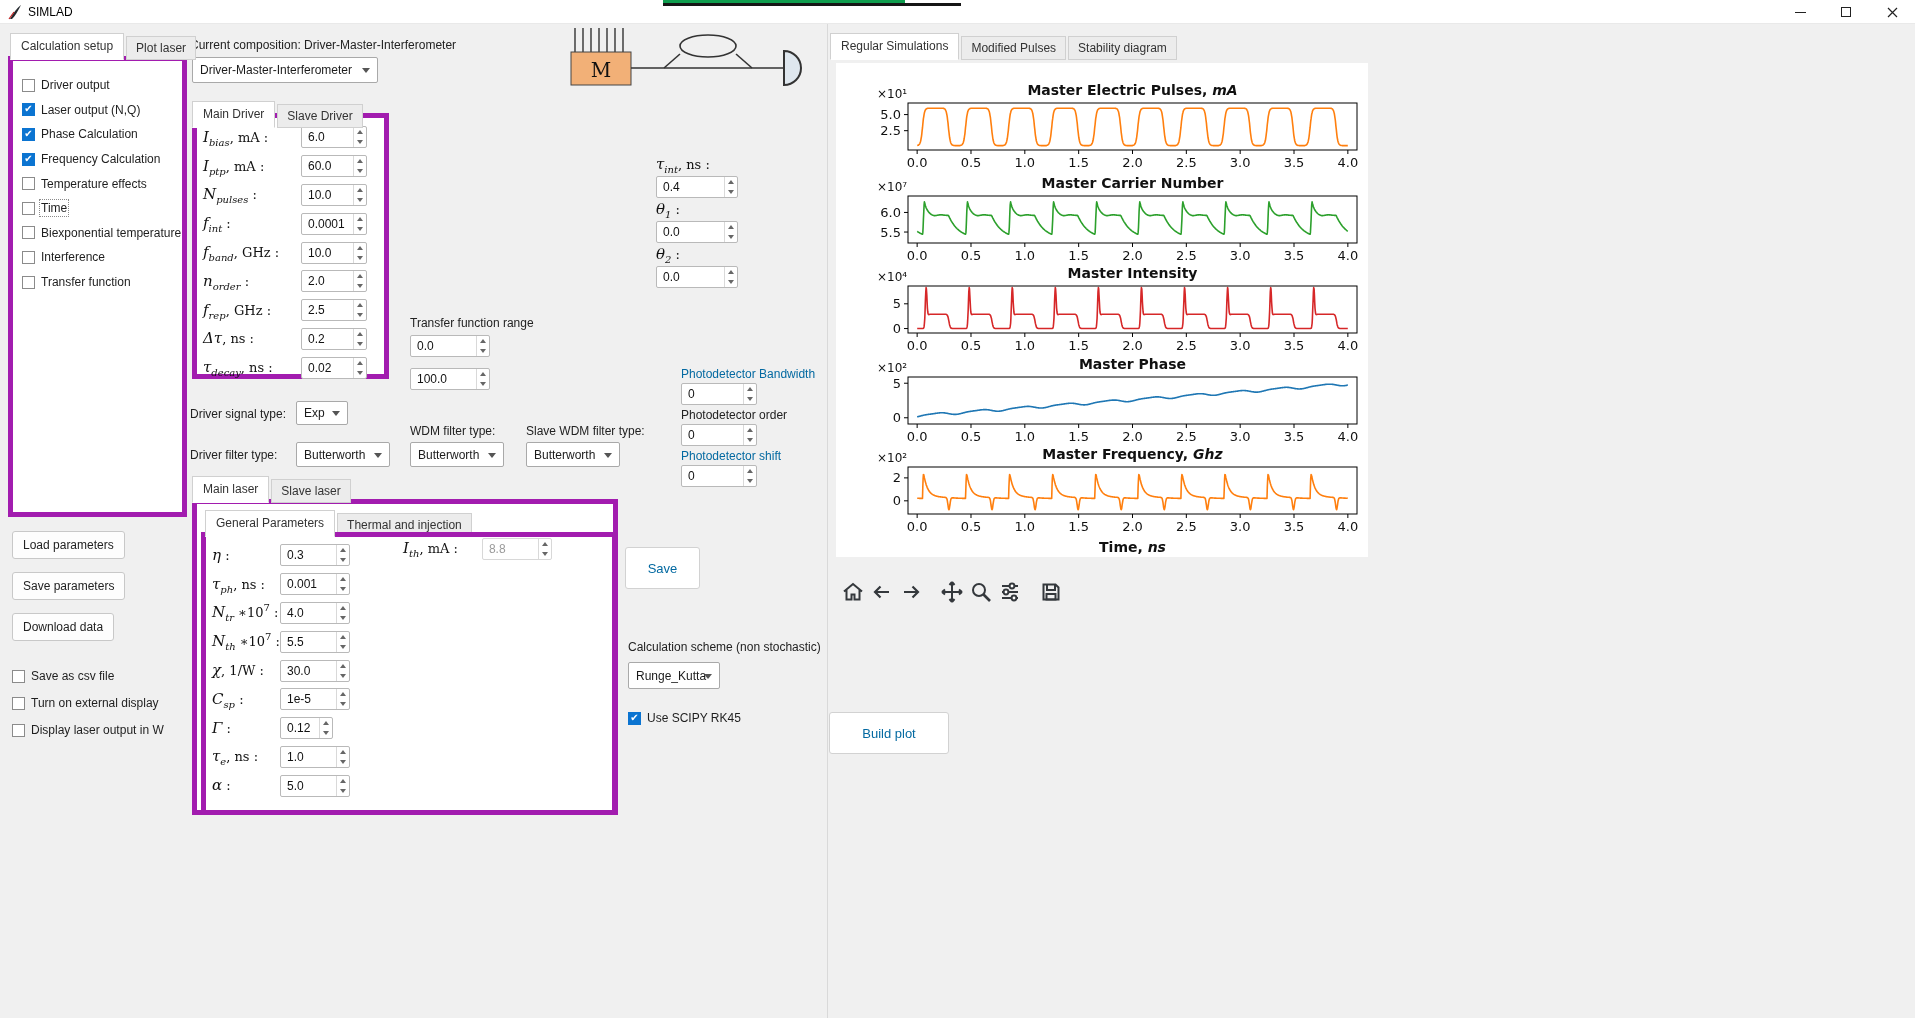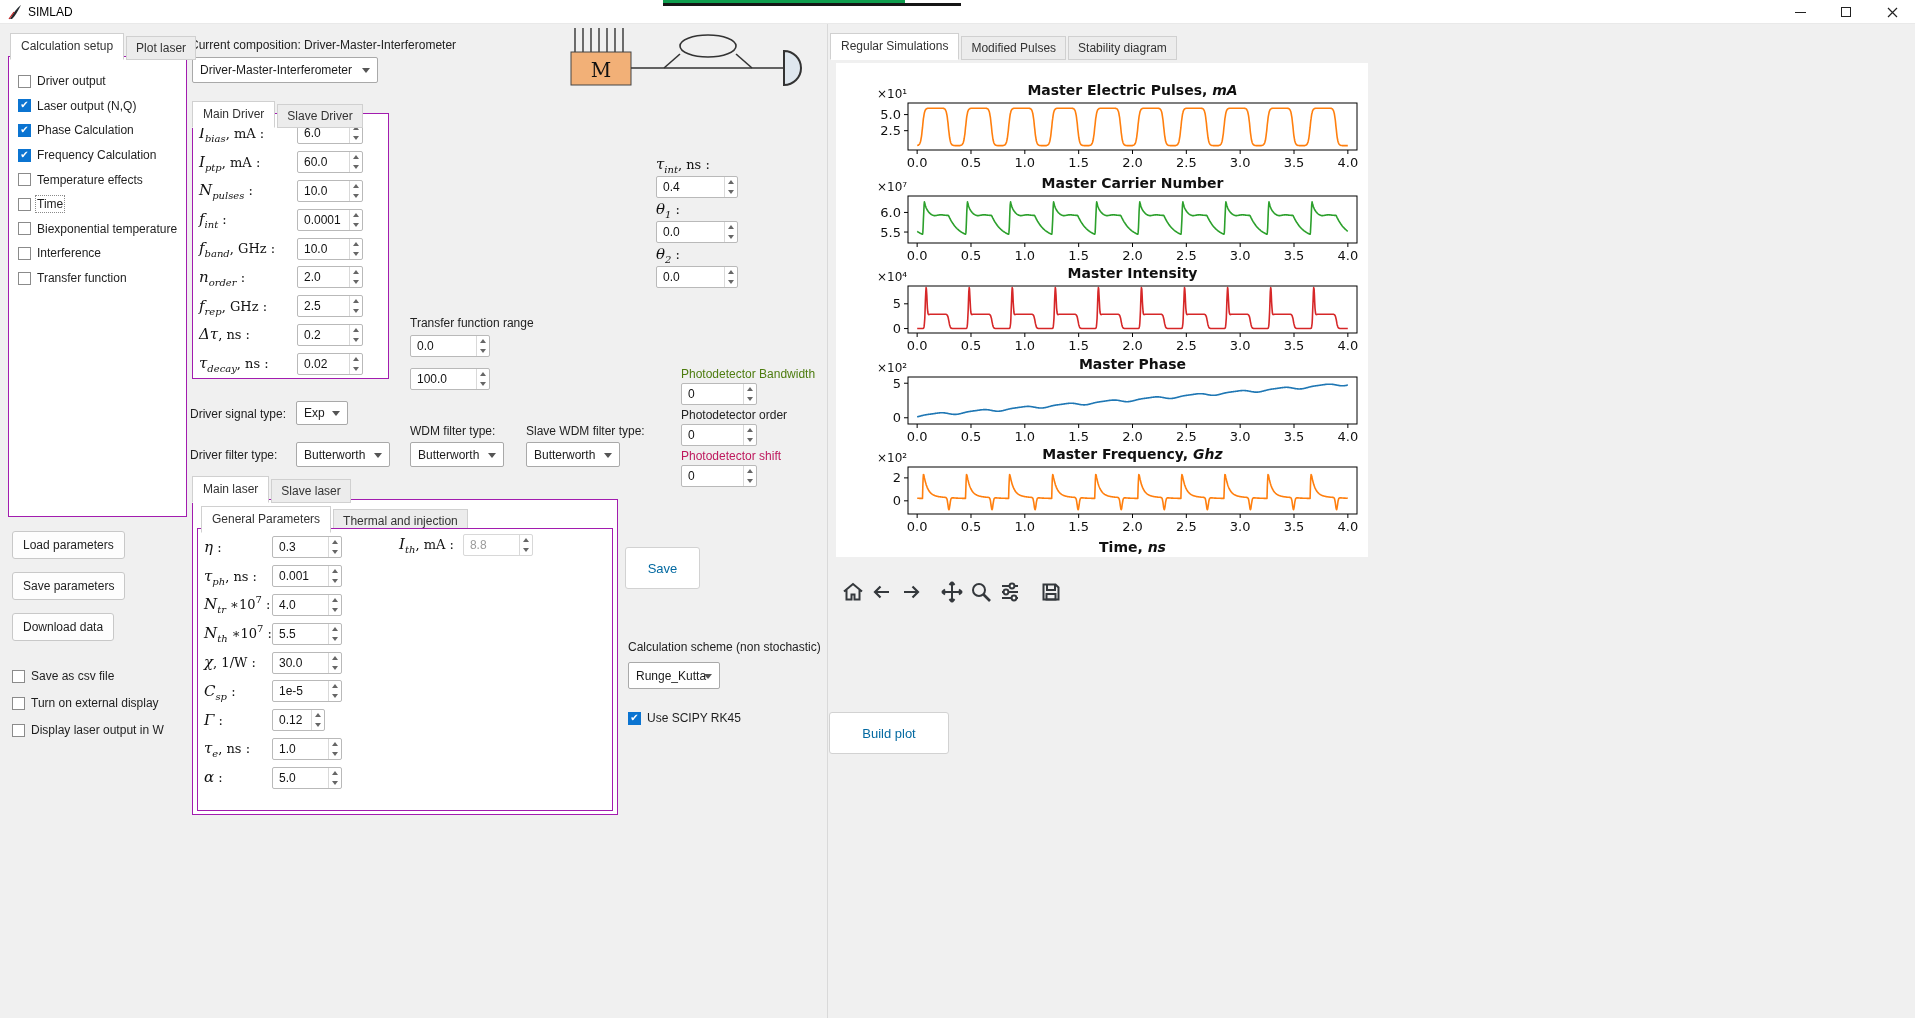--- a/index.html
+++ b/index.html
@@ -14,21 +14,21 @@
   .wbtn{width:46px;height:24px;display:flex;align-items:center;justify-content:center;cursor:default}
   .mini{width:11px;height:1px;background:#222}
   .maxi{width:10px;height:10px;border:1px solid #222}
   .art-green{position:absolute;left:663px;top:0;width:242px;height:3px;background:#0f9d4e;z-index:6}
   .art-black{position:absolute;left:663px;top:3px;width:298px;height:3px;background:#161616;z-index:6}
   
   .tabs{display:flex;align-items:flex-end;z-index:3}
   .tab{background:#ececec;border:1px solid #d0d0d0;padding:4px 9px;margin-right:2px;font-size:12px;color:#333;white-space:nowrap;cursor:default}
   .tab[data-selected="true"]{background:#fff;padding:5px 10px 6px;border-bottom-color:#fff;position:relative;z-index:4}
   
-  .panel{position:absolute;background:#fff;border:1px solid #a21caf}
+  .panel{position:absolute;background:#fff;border:5px solid #a21caf}
   
   .cbrow{display:flex;align-items:center;gap:6px;height:24.6px;cursor:default}
   .cb{width:13px;height:13px;border:1px solid #8b8b8b;background:#fff;display:flex;align-items:center;justify-content:center;flex:none}
   [data-checked="true"] .cb{background:#0b74d1;border-color:#0b74d1}
   [data-checked="true"] .cb::after{content:"✔";color:#fff;font-size:10px;line-height:1;margin-top:-1px}
   [data-focused="true"] .cbl{outline:1px dotted #8a8a8a;outline-offset:1px}
   .cbl{font-size:12px;color:#1e1e1e;white-space:nowrap}
   
   .btn{position:absolute;background:#fdfdfd;border:1px solid #c8c8c8;border-radius:3px;padding:6px 10px;font-size:12px;color:#222;text-align:center;cursor:default;white-space:nowrap}
   .bigbtn{position:absolute;background:#fff;border:1px solid #d2d2d2;border-radius:3px;font-size:13px;color:#0369a1;display:flex;align-items:center;justify-content:center;cursor:default}
@@ -351,21 +351,21 @@
           <span class="u"></span>
           <span class="d"></span>
         </span>
       </span>
     </div>
   </div>
 
 <div class="abs" style="left:681px;top:367px;display:flex;flex-direction:column;gap:3px">
 
     <div class="stack-item">
-      <span style="font-size:12px;color:#4d7c0f;margin-bottom:2px;white-space:nowrap">Photodetector Bandwidth</span>
+      <span style="font-size:12px;color:#0369a1;margin-bottom:2px;white-space:nowrap">Photodetector Bandwidth</span>
       <span class="spin" style="width:76px">
         <input value="0" style="">
         <span class="sb">
           <span class="u"></span>
           <span class="d"></span>
         </span>
       </span>
     </div>
 
     <div class="stack-item">
@@ -373,21 +373,21 @@
       <span class="spin" style="width:76px">
         <input value="0" style="">
         <span class="sb">
           <span class="u"></span>
           <span class="d"></span>
         </span>
       </span>
     </div>
 
     <div class="stack-item">
-      <span style="font-size:12px;color:#be185d;margin-bottom:2px;white-space:nowrap">Photodetector shift</span>
+      <span style="font-size:12px;color:#0369a1;margin-bottom:2px;white-space:nowrap">Photodetector shift</span>
       <span class="spin" style="width:76px">
         <input value="0" style="">
         <span class="sb">
           <span class="u"></span>
           <span class="d"></span>
         </span>
       </span>
     </div>
   </div>
 
@@ -499,21 +499,21 @@
         <span class="mlab"><span class="v">α</span><sub></sub><span class="r"> :</span><sup></sup><span class="r"></span></span>
         <span class="spin" style="width:70px">
           <input value="5.0" style="">
           <span class="sb">
             <span class="u"></span>
             <span class="d"></span>
           </span>
         </span>
       </div>
     </div>
-  <div class="abs" style="left:206px;top:34px;display:flex;align-items:center;gap:9px">
+  <div class="abs" style="left:206px;top:34px;display:flex;align-items:center;gap:24px">
     <span class="mlab"><span class="v">I</span><sub>th</sub><span class="r">, mA :</span></span>
     <span class="spin disabled" style="width:70px">
       <input disabled="" value="8.8" style="">
       <span class="sb">
           <span class="u"></span>
           <span class="d"></span>
         </span>
     </span>
   </div>
 </div>

